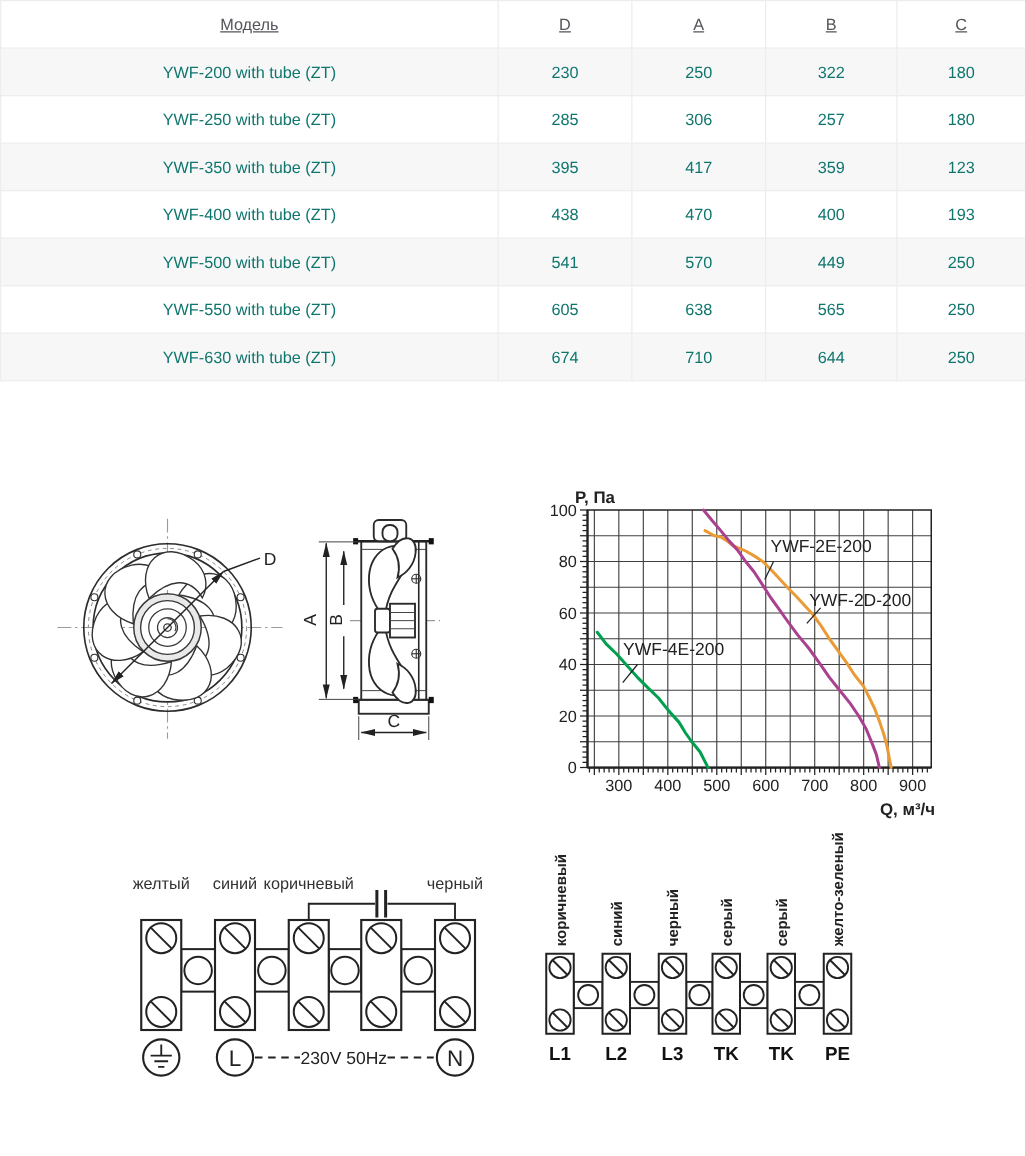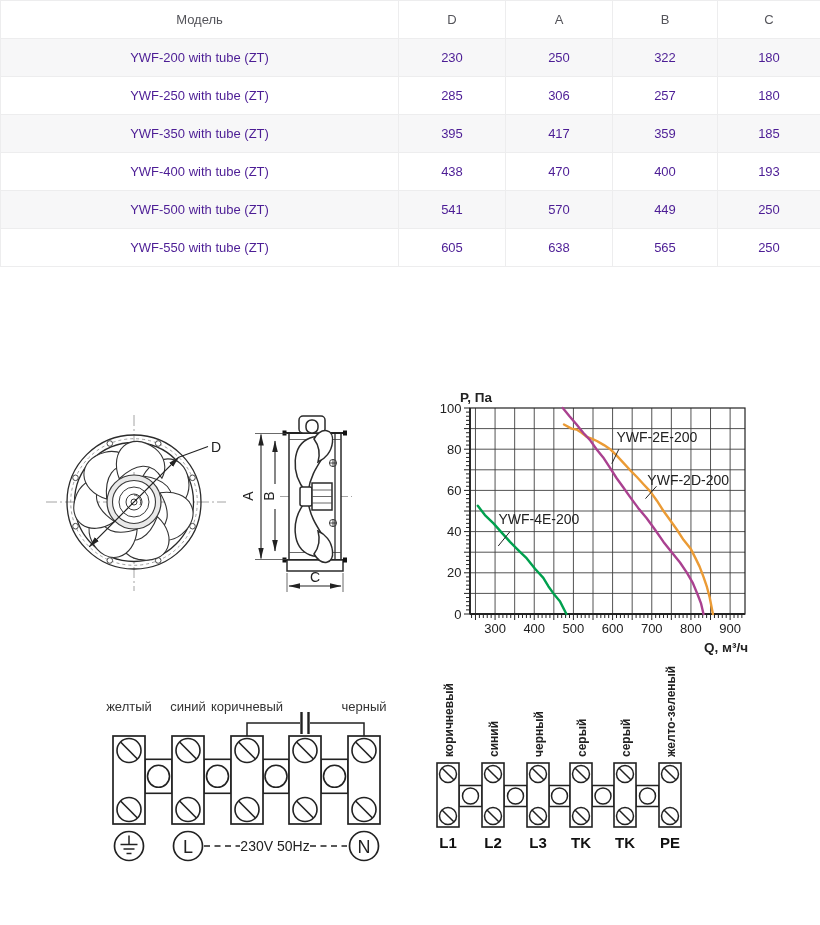--- a/index.html
+++ b/index.html
@@ -1,21 +1,21 @@
 <!DOCTYPE html>
 <html><head>
 <meta charset="utf-8">
 <style>
   html,body{margin:0;padding:0;background:#fff;}
   .page{position:relative;width:820px;height:925px;background:#fff;
         font-family:"Liberation Sans",sans-serif;overflow:hidden;}
   table.dim{position:absolute;left:0;top:0;width:820px;border-collapse:collapse;table-layout:fixed;}
   table.dim th,table.dim td{border:1px solid #ededee;height:37px;padding:0;text-align:center;
-        font-size:13px;font-weight:400;color:#4c1d95;}
-  table.dim th{color:#54545a;}
+        font-size:13px;font-weight:400;color:#0f766e;}
+  table.dim th{color:#54545a;text-decoration:underline;}
   table.dim tbody tr:nth-child(odd){background:#f7f7f8;}
   svg{position:absolute;overflow:visible;}
   svg text{font-family:"Liberation Sans",sans-serif;fill:#222;}
   .draw{stroke:#2b2b2b;fill:none;stroke-width:1.3;}
   .drawf{stroke:#2b2b2b;fill:#fff;stroke-width:1.5;}
   .thin{stroke:#444;stroke-width:.8;fill:none;}
   .dash{stroke:#9a9a9a;stroke-width:.9;fill:none;stroke-dasharray:11 3 2 3;}
   .dim-t{font-size:14px;fill:#222;}
   .wire-lbl{font-size:13px;fill:#333;}
   .wire-lbl-rot{font-size:12px;font-weight:bold;fill:#222;}
@@ -58,41 +58,48 @@
           <td>285</td>
           <td>306</td>
           <td>257</td>
           <td>180</td>
         </tr>
         <tr>
           <td>YWF-350 with tube (ZT)</td>
           <td>395</td>
           <td>417</td>
           <td>359</td>
-          <td>185</td>
+          <td>123</td>
         </tr>
         <tr>
           <td>YWF-400 with tube (ZT)</td>
           <td>438</td>
           <td>470</td>
           <td>400</td>
           <td>193</td>
         </tr>
         <tr>
           <td>YWF-500 with tube (ZT)</td>
           <td>541</td>
           <td>570</td>
           <td>449</td>
           <td>250</td>
         </tr>
         <tr>
           <td>YWF-550 with tube (ZT)</td>
           <td>605</td>
           <td>638</td>
           <td>565</td>
+          <td>250</td>
+        </tr>
+        <tr>
+          <td>YWF-630 with tube (ZT)</td>
+          <td>674</td>
+          <td>710</td>
+          <td>644</td>
           <td>250</td>
         </tr>
       </tbody>
   </table>
 
   <svg style="left:28px;top:395px" width="215" height="215" viewBox="0 0 215 215">
     <defs>
       <marker id="arF" markerWidth="12" markerHeight="8" refX="11" refY="3.2" orient="auto-start-reverse" markerUnits="userSpaceOnUse">
         <path d="M0,0.4 L11.5,3.2 L0,6 z" fill="#222"></path>
       </marker>

